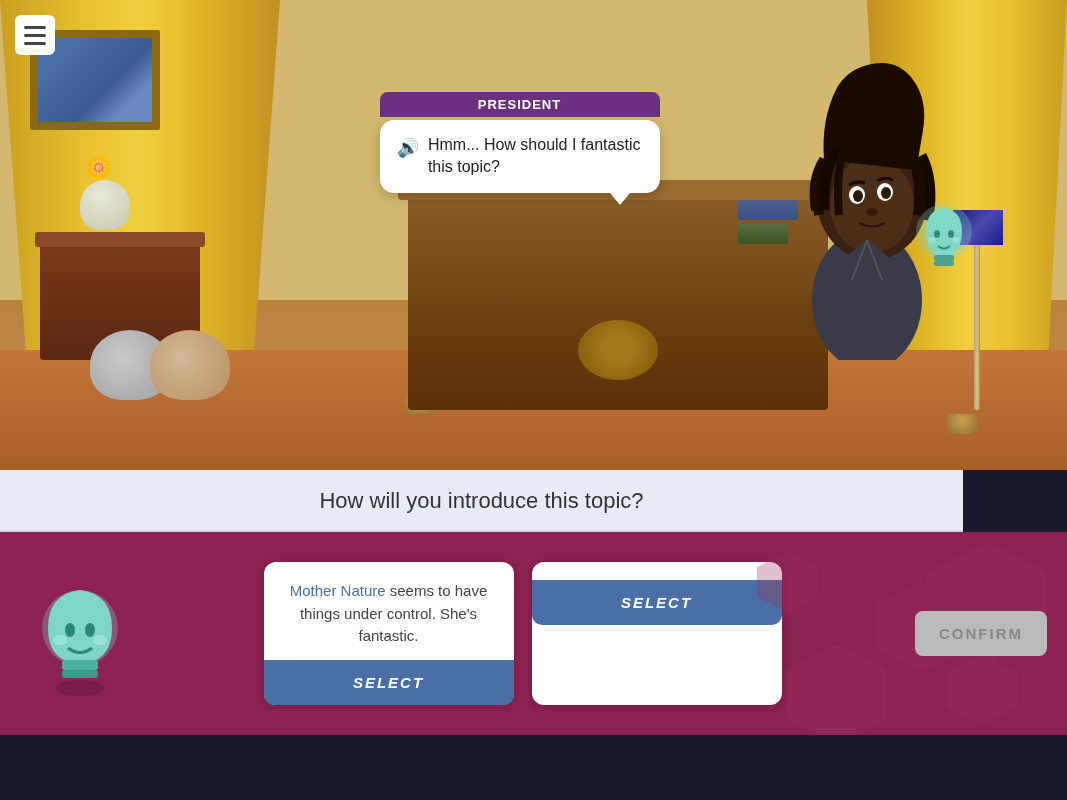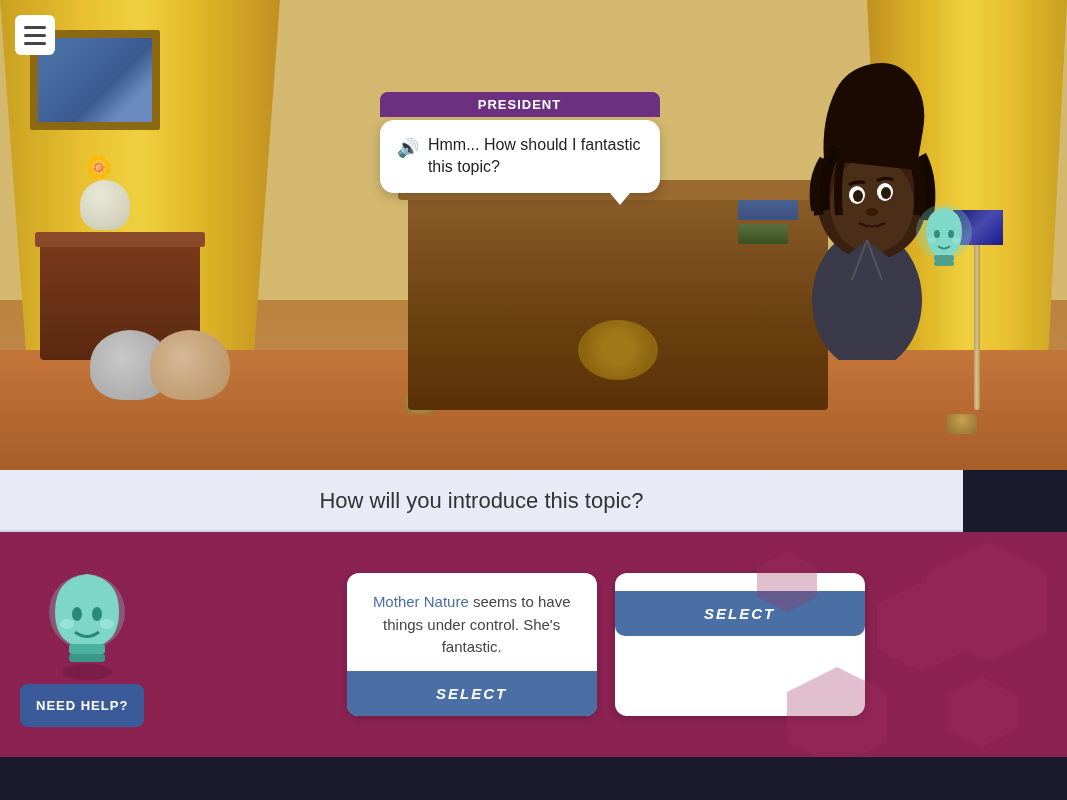--- a/index.html
+++ b/index.html
@@ -616,30 +616,32 @@
         <rect x="32" y="92" width="36" height="8" rx="3" fill="#3a9888"></rect>
 
         <ellipse cx="40" cy="52" rx="5" ry="7" fill="#2a8878"></ellipse>
         <ellipse cx="60" cy="52" rx="5" ry="7" fill="#2a8878"></ellipse>
         <path d="M38 70 Q50 79 62 70" stroke="#2a8878" stroke-width="3" fill="none"></path>
 
         <ellipse cx="30" cy="62" rx="7" ry="5" fill="#a8ece0" opacity="0.6"></ellipse>
         <ellipse cx="70" cy="62" rx="7" ry="5" fill="#a8ece0" opacity="0.6"></ellipse>
       </svg>
     </div>
-    <button class="need-help-btn">NEED HELP?</button>
   </div>
 
   <div class="choices-container">
 
     <div class="choice-card">
       <div class="choice-text">
         <a href="#">Mother Nature</a> seems to have things under control. She's fantastic.
       </div>
       <button class="select-btn">SELECT</button>
     </div>
 
     <div class="choice-card">
       <button class="select-btn">SELECT</button>
     </div>
   </div>
 
+  <div style="z-index:1;flex-shrink:0;">
+    <button class="confirm-btn">CONFIRM</button>
+  </div>
 </div>
 
 </body></html>

